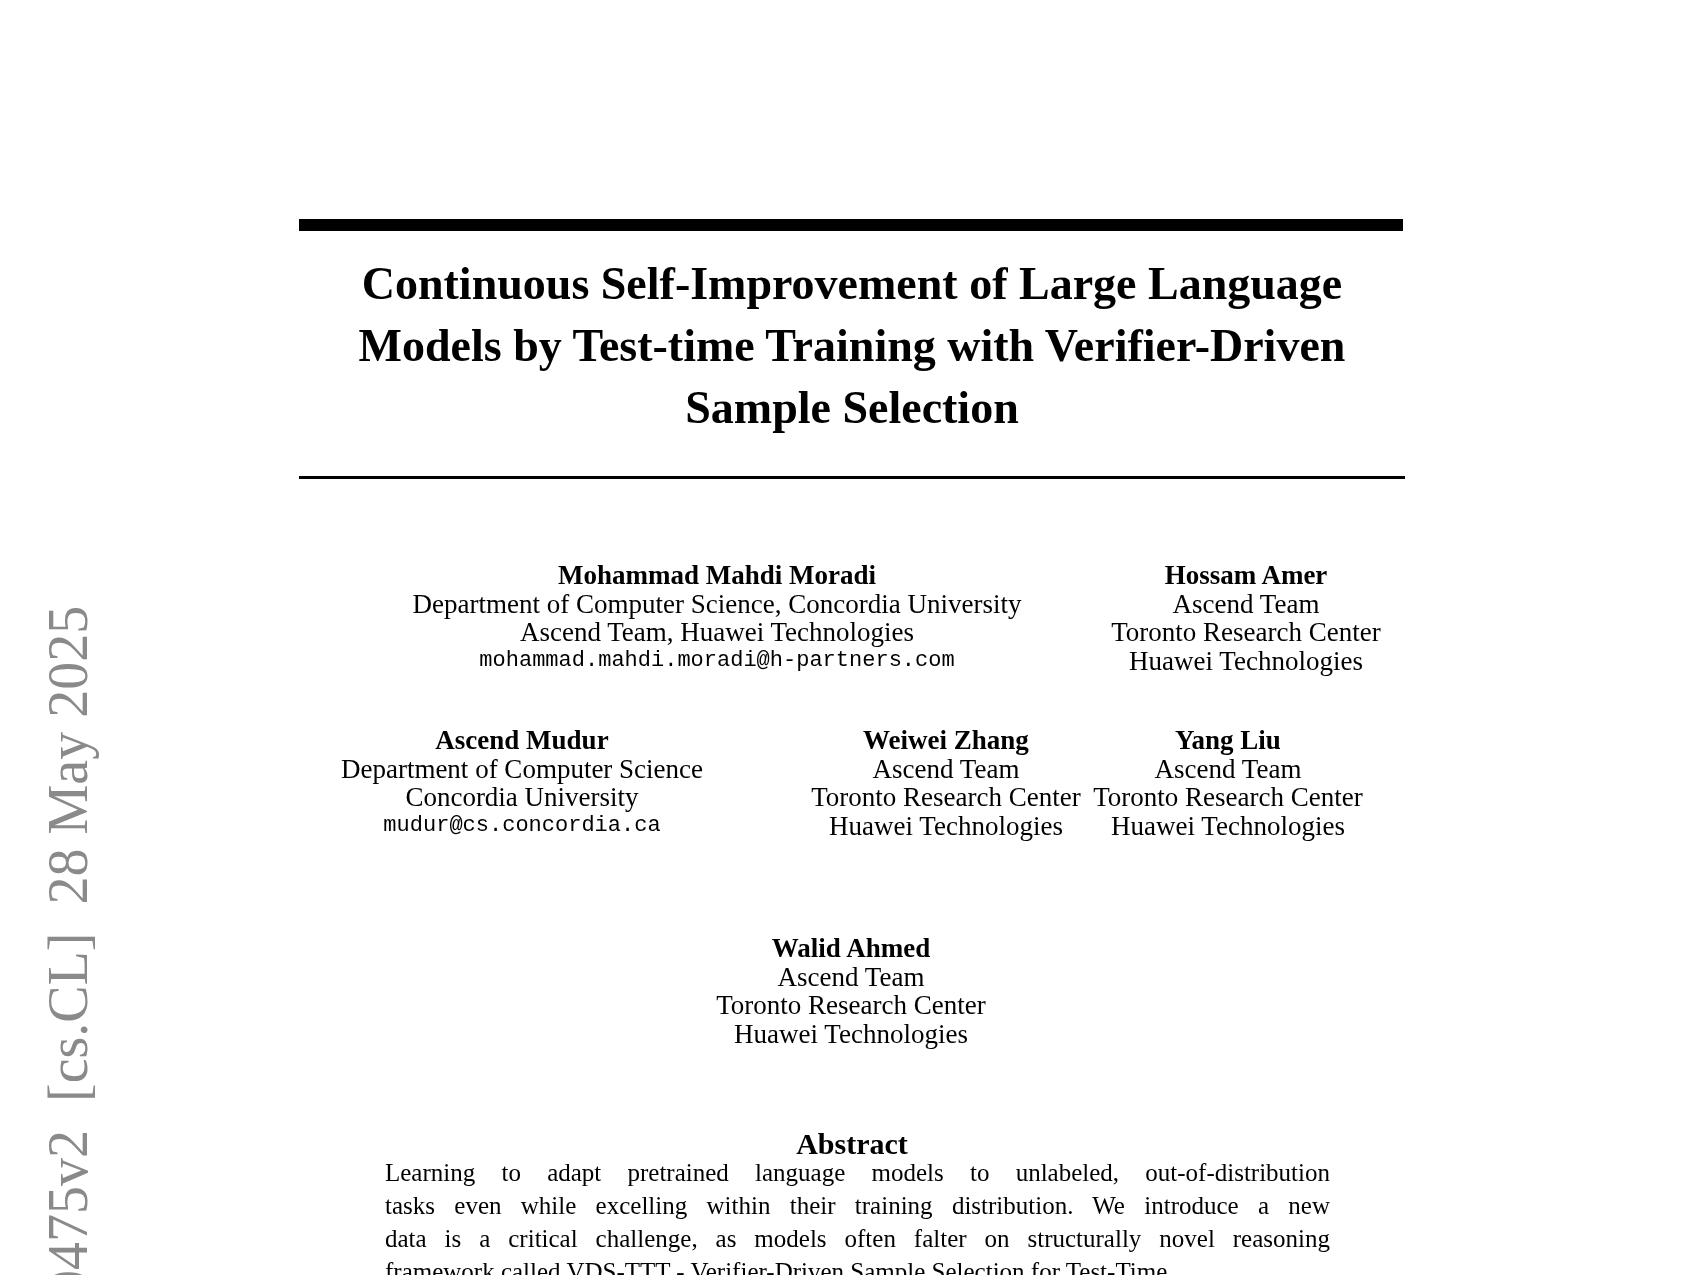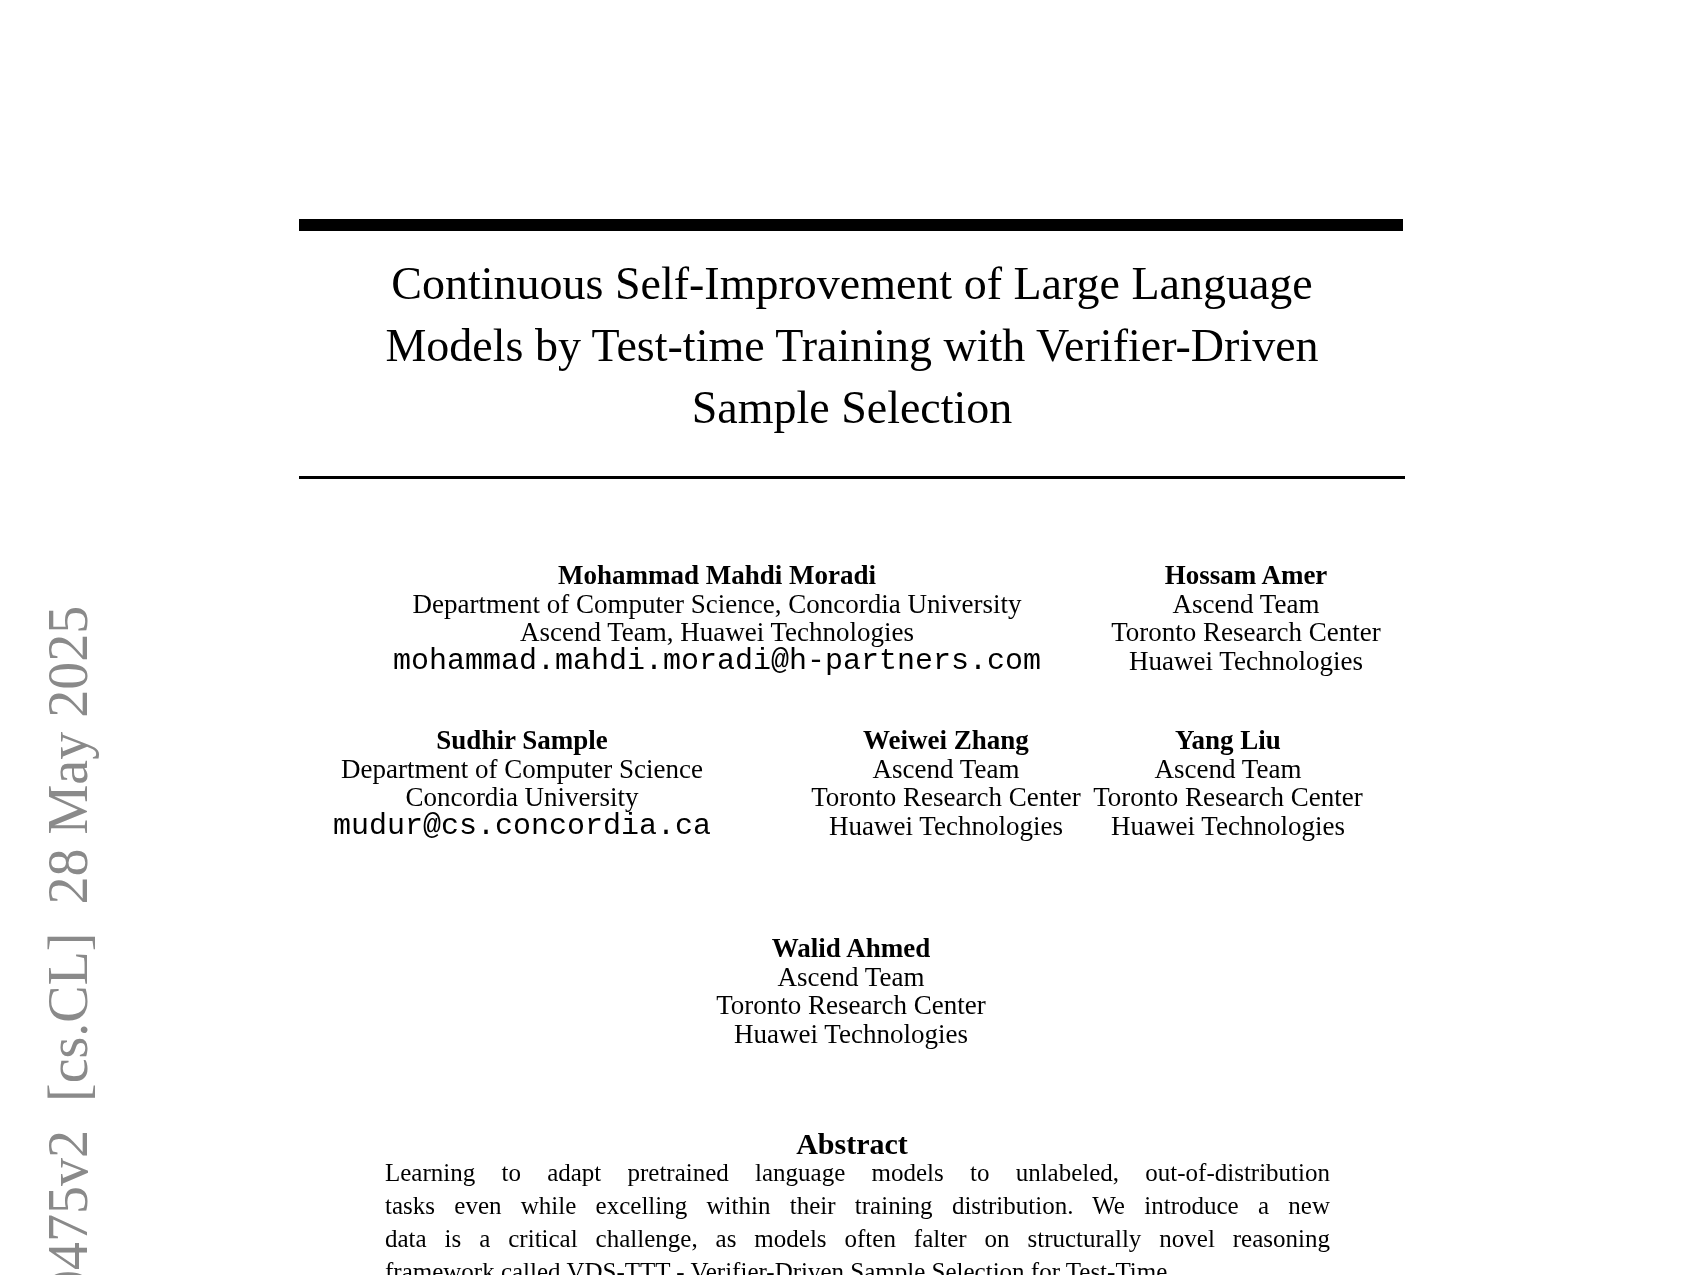--- a/index.html
+++ b/index.html
@@ -30,21 +30,21 @@
     width: 1104px;
     height: 12px;
     background: #000000;
   }
   .paper-title {
     position: absolute;
     left: 299px;
     top: 253px;
     width: 1106px;
     text-align: center;
-    font-weight: normal;
+    font-weight: bold;
     font-size: 46px;
     line-height: 62px;
   }
   .rule-thin {
     position: absolute;
     left: 299px;
     top: 476px;
     width: 1106px;
     height: 3px;
     background: #000000;
@@ -53,21 +53,21 @@
     position: absolute;
     transform: translateX(-50%);
     text-align: center;
     font-size: 27px;
     line-height: 28.5px;
     white-space: nowrap;
   }
   .author-name { font-weight: bold; }
   .author-email {
     font-family: "Liberation Mono", monospace;
-    font-size: 30px;
+    font-size: 22px;
   }
   .row1 { top: 561px; margin-left: 45px; }
   .row2 { top: 726px; }
   .row3 { top: 934px; }
   .c-a { left: 672px; }
   .c-b { left: 1201px; }
   .c-c { left: 522px; }
   .c-d { left: 898px; margin-left: 48px; }
   .c-e { left: 1228px; }
   .c-f { left: 851px; }
@@ -123,21 +123,21 @@
   </div>
 
   <div class="author-block row1 c-b">
     <div class="author-name">Hossam Amer</div>
     <div>Ascend Team</div>
     <div>Toronto Research Center</div>
     <div>Huawei Technologies</div>
   </div>
 
   <div class="author-block row2 c-c">
-    <div class="author-name">Sudhir Sample</div>
+    <div class="author-name">Ascend Mudur</div>
     <div>Department of Computer Science</div>
     <div>Concordia University</div>
     <div class="author-email">mudur@cs.concordia.ca</div>
   </div>
 
   <div class="author-block row2 c-d">
     <div class="author-name">Weiwei Zhang</div>
     <div>Ascend Team</div>
     <div>Toronto Research Center</div>
     <div>Huawei Technologies</div>

